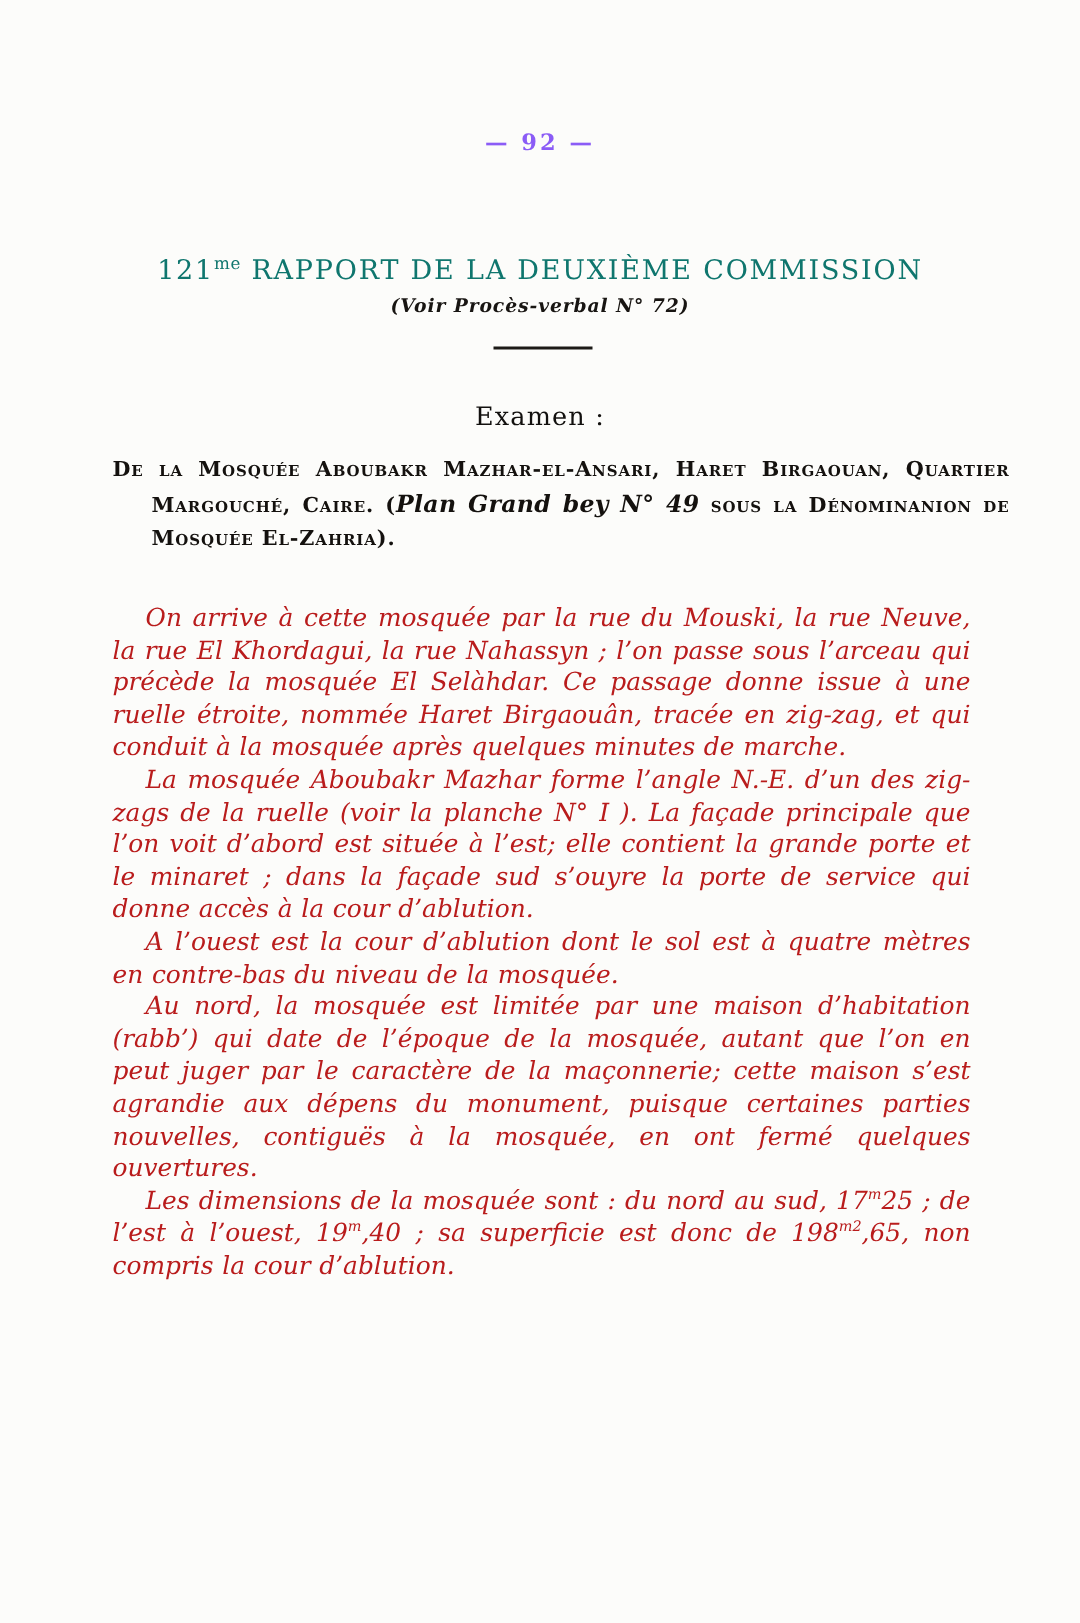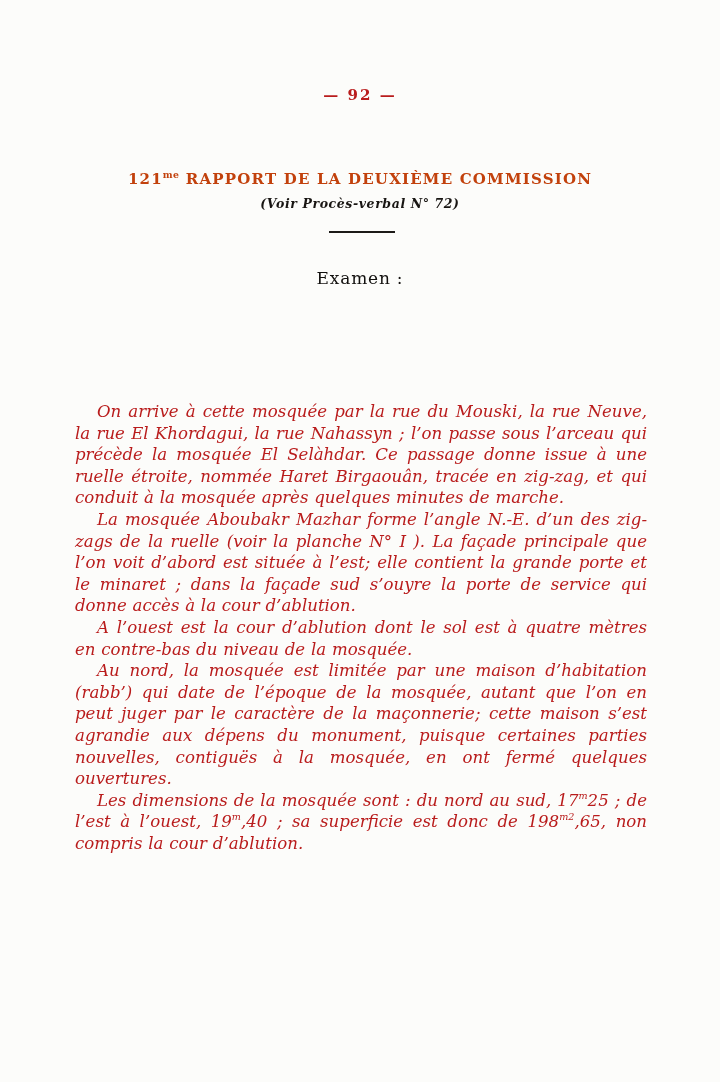--- a/index.html
+++ b/index.html
@@ -19,32 +19,32 @@
   }
   .page-number {
     position: absolute;
     top: 86px;
     left: 0;
     width: 100%;
     text-align: center;
     font-size: 15px;
     font-weight: bold;
     letter-spacing: 2px;
-    color: #b91c1c;
+    color: #8b5cf6;
   }
   .report-title {
     position: absolute;
     top: 169px;
     left: 0;
     width: 100%;
     text-align: center;
-    font-size: 15px;
-    font-weight: bold;
+    font-size: 18px;
+    font-weight: normal;
     letter-spacing: 1.2px;
-    color: #c2410c;
+    color: #0f766e;
   }
   .report-title sup {
     font-size: 0.62em;
     letter-spacing: 0.4px;
   }
   .report-subtitle {
     position: absolute;
     top: 196px;
     left: 0;
     width: 100%;
@@ -125,20 +125,21 @@
   <div class="page-number">— 92 —</div>
 
   <div class="report-title"><span>121</span><sup>me</sup><span> RAPPORT DE LA DEUXIÈME COMMISSION</span></div>
 
   <div class="report-subtitle">(Voir Procès-verbal N° 72)</div>
 
   <hr class="section-divider">
 
   <div class="examen-heading">Examen :</div>
 
+  <div class="subject-block"><span class="seg-caps">De la Mosquée Aboubakr Mazhar-el-Ansari, Haret Birgaouan, Quartier Margouché, Caire. (</span><span class="seg-italic">Plan Grand bey N° 49</span><span class="seg-caps"> sous la Dénominanion de Mosquée El-Zahria).</span></div>
 
   <div class="body-text">
     <p><span>On arrive à cette mosquée par la rue du Mouski, la rue Neuve, la rue El Khordagui, la rue Nahassyn ; l’on passe sous l’arceau qui précède la mosquée El Selàhdar. Ce passage donne issue à une ruelle étroite, nommée Haret Birgaouân, tracée en zig-zag, et qui conduit à la mosquée après quelques minutes de marche.</span></p>
     <p><span>La mosquée Aboubakr Mazhar forme l’angle N.-E. d’un des zig-zags de la ruelle (voir la planche N° I ). La façade principale que l’on voit d’abord est située à l’est; elle contient la grande porte et le minaret ; dans la façade sud s’ouyre la porte de service qui donne accès à la cour d’ablution.</span></p>
     <p><span>A l’ouest est la cour d’ablution dont le sol est à quatre mètres en contre-bas du niveau de la mosquée.</span></p>
     <p><span>Au nord, la mosquée est limitée par une maison d’habitation (rabb’) qui date de l’époque de la mosquée, autant que l’on en peut juger par le caractère de la maçonnerie; cette maison s’est agrandie aux dépens du monument, puisque certaines parties nouvelles, contiguës à la mosquée, en ont fermé quelques ouvertures.</span></p>
     <p><span>Les dimensions de la mosquée sont : du nord au sud, 17</span><sup>m</sup><span>25 ; de l’est à l’ouest, 19</span><sup>m</sup><span>,40 ; sa superficie est donc de 198</span><sup>m2</sup><span>,65, non compris la cour d’ablution.</span></p>
   </div>
 
 </div>

